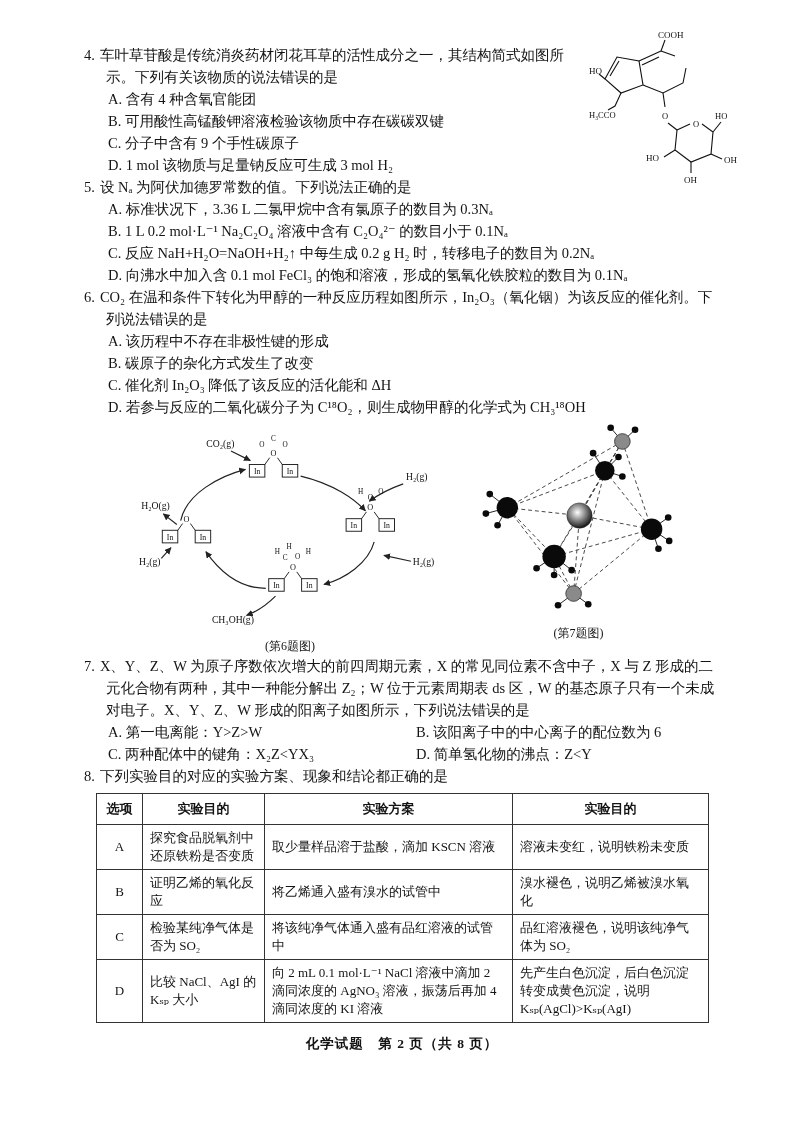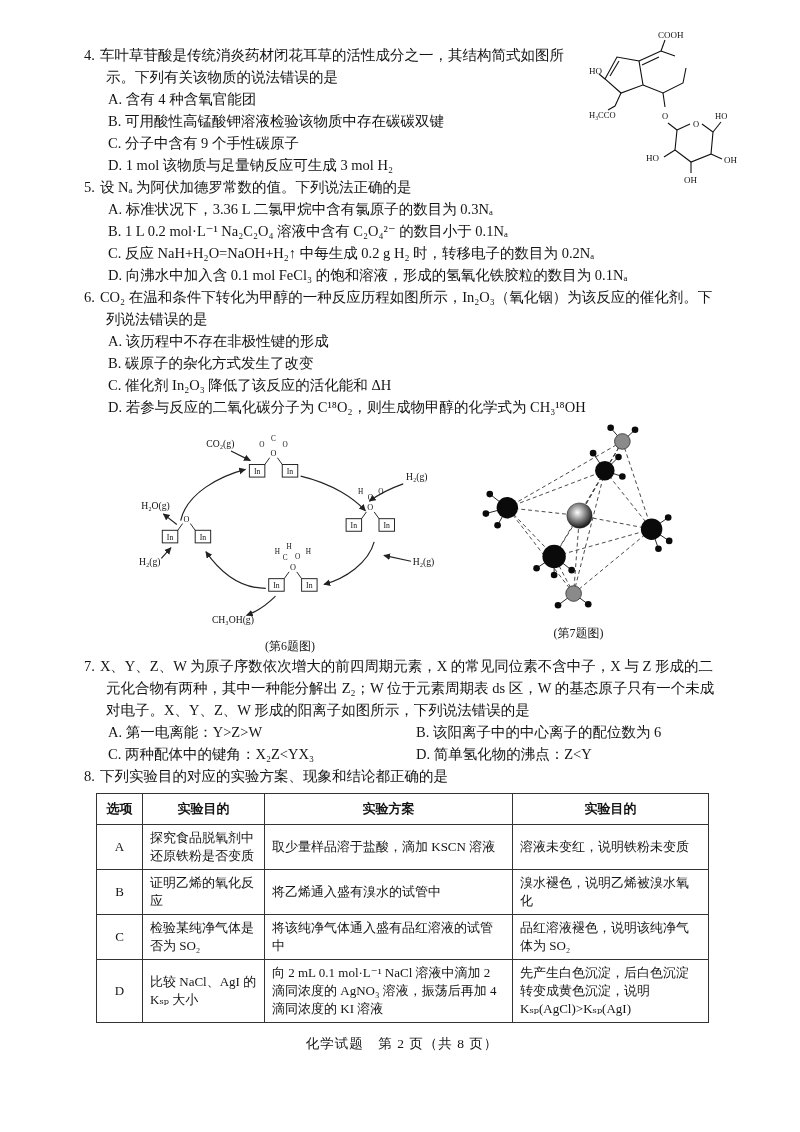--- a/index.html
+++ b/index.html
@@ -18,21 +18,21 @@
   .q4-structure { position:absolute; top:27px; right:56px; width:155px; height:160px; }
   .figrow { display:flex; align-items:flex-start; gap:26px; margin:2px 0 0 46px; }
   .figcol { text-align:center; }
   .figcap { font-size:12px; line-height:18px; margin-top:3px; }
   .optrow { display:flex; padding-left:24px;align-items:center; }
   .optrow .first { width:308px; flex:none; }
   table.exp { border-collapse:collapse; margin:6px 0 0 12px; font-size:13px; line-height:18px; table-layout:fixed;padding-left:20px; }
   .exp th,.exp td { border:1px solid #333; padding:4px 7px; vertical-align:middle; word-break:break-word; }
   .exp th { font-weight:bold; text-align:center; padding:6px 4px; }
   .exp td.c { text-align:center; }
-  .footer { text-align:center; font-size:13.5px; margin-top:10px; letter-spacing:1px; }
+  .footer { text-align:center; font-size:13.5px; margin-top:10px; letter-spacing:1px;font-weight:bold; }
   svg text { stroke:none; }
 </style>
 </head>
 <body>
 
 <div class="page">
 
   <div class="q4-structure">
     <svg viewBox="0 0 155 160" width="155" height="160">
       <g stroke="#111" stroke-width="1.1" fill="none">

